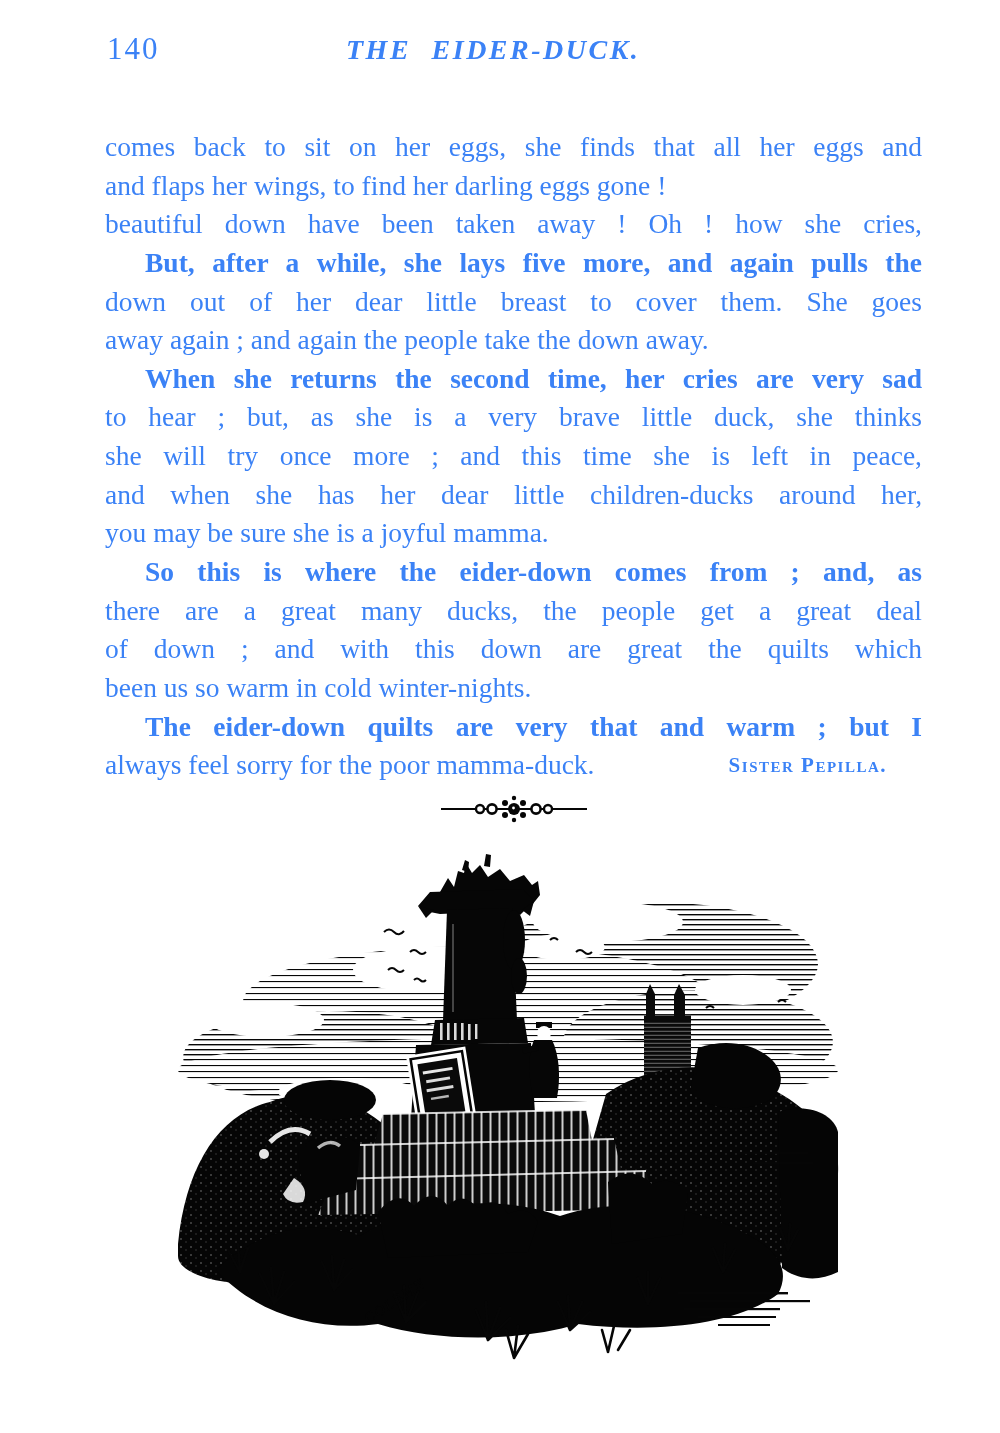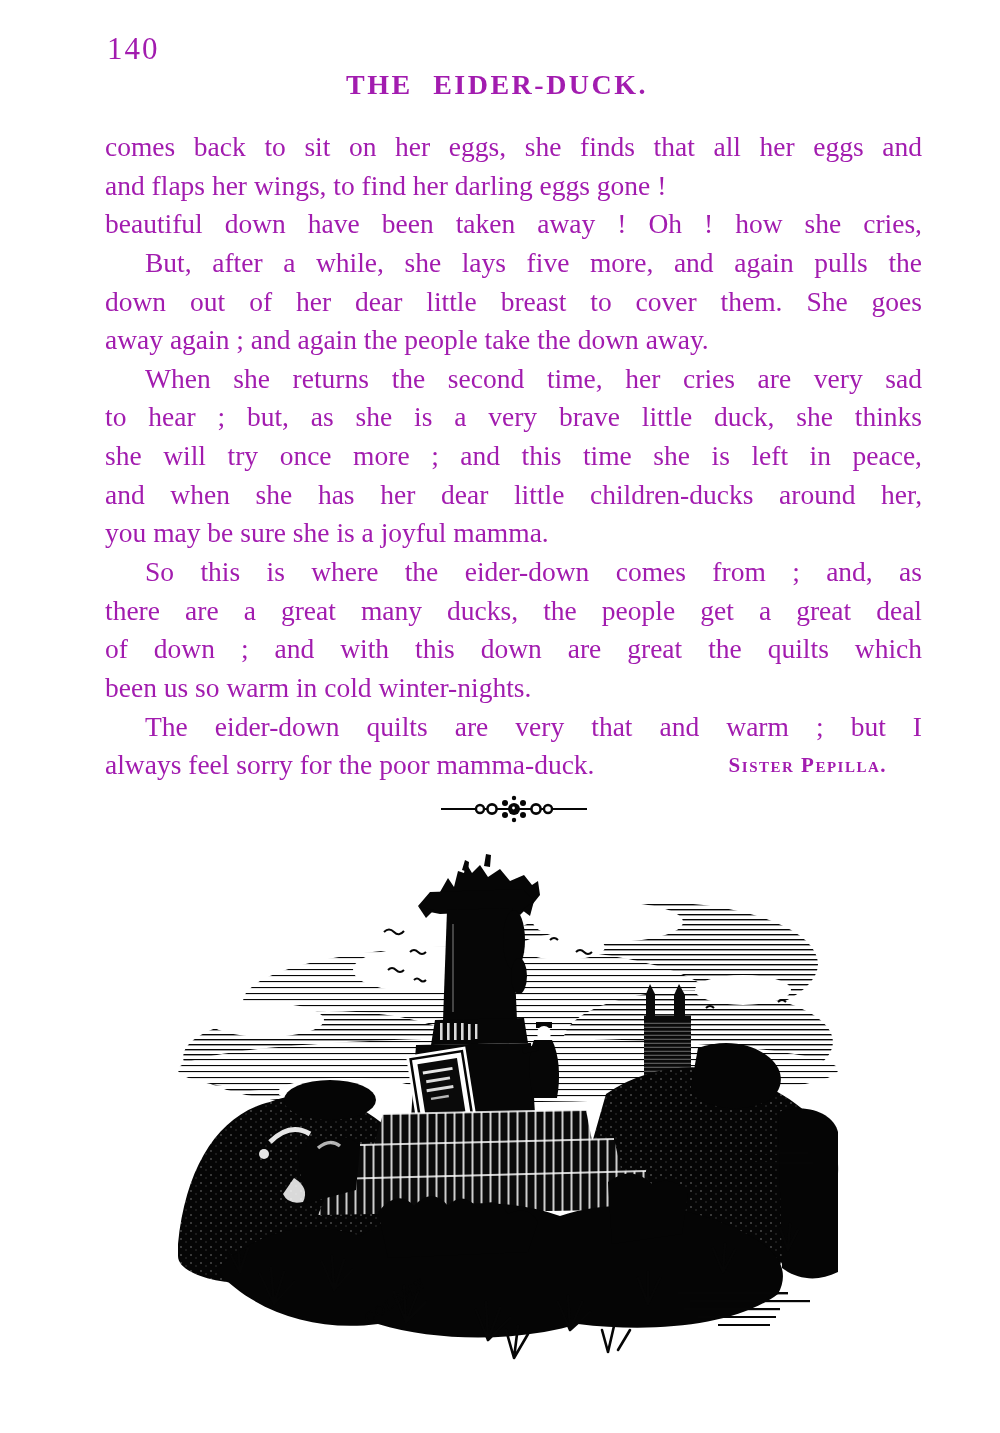--- a/index.html
+++ b/index.html
@@ -1,42 +1,42 @@
 <!DOCTYPE html>
 <html><head>
 <meta charset="utf-8">
 <style>
   html,body{margin:0;padding:0;background:#777;}
   .page{
     position:relative;width:1000px;height:1433px;margin:0 auto;
-    background:#ffffff;color:#a21caf;overflow:hidden;
+    background:#ffffff;color:#3b82f6;overflow:hidden;
     font-family:"Liberation Serif","DejaVu Serif",serif;
   }
   .pagenum{
     position:absolute;left:107px;top:31px;
     font-size:31px;letter-spacing:2px;font-weight:500;
   }
   .running-title{
     position:absolute;left:346px;top:34px;
-    font-size:28px;font-weight:bold;
-    letter-spacing:2.5px;word-spacing:11px;margin-top:35px;
+    font-size:28px;font-style:italic;font-weight:bold;
+    letter-spacing:2.5px;word-spacing:11px;
   }
   .textblock{
     position:absolute;left:105px;top:107px;width:817px;
     font-size:27.5px;
     margin-top:21px;
   }
   .jline{
     height:38.65px;line-height:38.65px;
     text-align:justify;text-align-last:justify;
     -moz-text-align-last:justify;
     position:relative;
   }
   .jline.lastline{text-align-last:auto;-moz-text-align-last:auto;}
-  .jline.ind{text-indent:40px;}
+  .jline.ind{text-indent:40px;font-weight:bold;}
   .sig{
     position:absolute;right:35px;top:9px;
     font-size:21px;font-weight:bold;font-variant:small-caps;
     letter-spacing:1.5px;line-height:20px;text-indent:0;
   }
   .divider{
     position:absolute;left:105px;top:794px;width:817px;
     text-align:center;height:32px;
   }
   .illo{position:absolute;left:178px;top:852px;width:662px;height:525px;}

